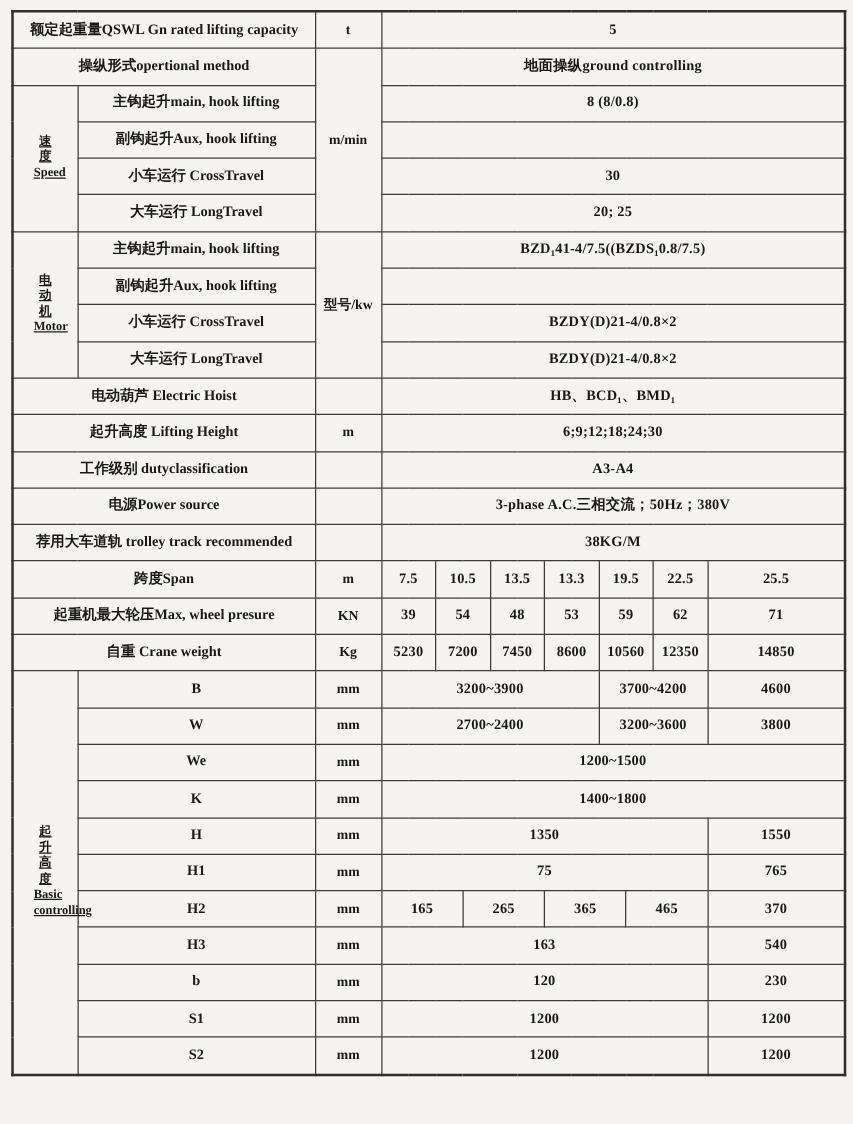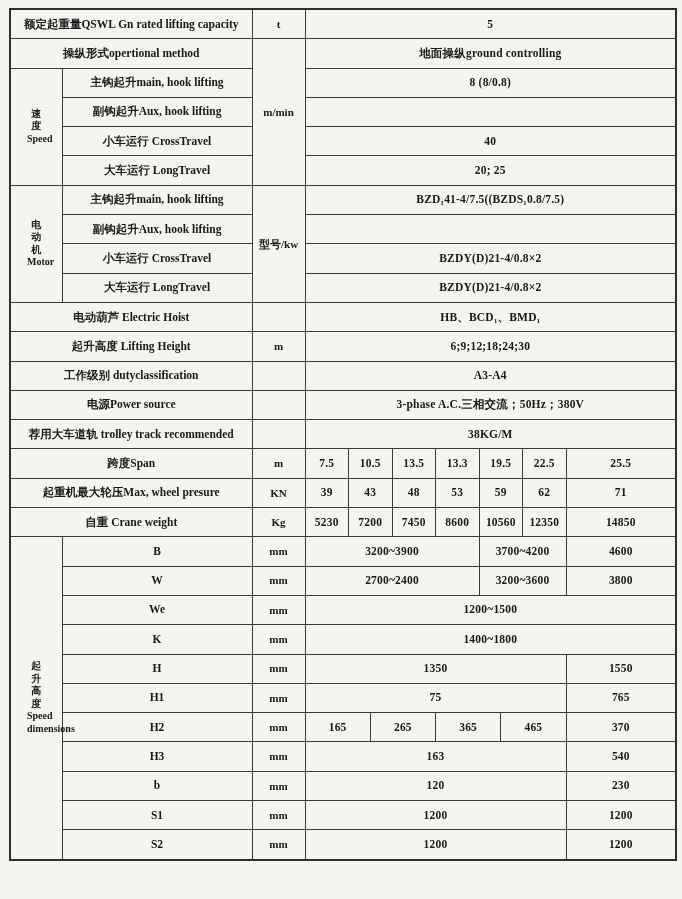--- a/index.html
+++ b/index.html
@@ -25,20 +25,21 @@
     height:28.3px;
     padding:0 2px;
     line-height:1.15;
     overflow:hidden;
   }
   td.sec{
     font-size:10px;
     line-height:1.25;
     padding:16px;
     overflow:visible;
+    text-decoration:underline;
   }
   td.sec span{display:block;}
   td.lbl{font-size:11.5px;margin-left:36px;}
   td.unit{font-size:11px;}
   td.val{font-size:11.5px;letter-spacing:0.2px;}
 </style>
 </head>
 <body>
 
 <div class="sheet">
@@ -71,21 +72,21 @@
       </td>
       <td class="lbl">主钩起升main, hook lifting</td>
       <td class="val" colspan="13">8 (8/0.8)</td>
     </tr>
     <tr>
       <td class="lbl">副钩起升Aux, hook lifting</td>
       <td class="val" colspan="13"></td>
     </tr>
     <tr>
       <td class="lbl">小车运行 CrossTravel</td>
-      <td class="val" colspan="13">40</td>
+      <td class="val" colspan="13">30</td>
     </tr>
     <tr>
       <td class="lbl">大车运行 LongTravel</td>
       <td class="val" colspan="13">20; 25</td>
     </tr>
 
     <tr>
       <td class="sec" rowspan="4">
         <span>电动机</span>
         <span>Motor</span>
@@ -141,21 +142,21 @@
       <td class="val" colspan="2">13.5</td>
       <td class="val" colspan="2">13.3</td>
       <td class="val" colspan="2">19.5</td>
       <td class="val" colspan="2">22.5</td>
       <td class="val">25.5</td>
     </tr>
     <tr>
       <td class="lbl" colspan="2">起重机最大轮压Max, wheel presure</td>
       <td class="unit">KN</td>
       <td class="val" colspan="2">39</td>
-      <td class="val" colspan="2">43</td>
+      <td class="val" colspan="2">54</td>
       <td class="val" colspan="2">48</td>
       <td class="val" colspan="2">53</td>
       <td class="val" colspan="2">59</td>
       <td class="val" colspan="2">62</td>
       <td class="val">71</td>
     </tr>
     <tr>
       <td class="lbl" colspan="2">自重 Crane weight</td>
       <td class="unit">Kg</td>
       <td class="val" colspan="2">5230</td>
@@ -163,21 +164,21 @@
       <td class="val" colspan="2">7450</td>
       <td class="val" colspan="2">8600</td>
       <td class="val" colspan="2">10560</td>
       <td class="val" colspan="2">12350</td>
       <td class="val">14850</td>
     </tr>
 
     <tr>
       <td class="sec" rowspan="11">
         <span>起升高度</span>
-        <span>Speed dimensions</span>
+        <span>Basic controlling</span>
       </td>
       <td class="lbl">B</td>
       <td class="unit">mm</td>
       <td class="val" colspan="8">3200~3900</td>
       <td class="val" colspan="4">3700~4200</td>
       <td class="val">4600</td>
     </tr>
     <tr>
       <td class="lbl">W</td>
       <td class="unit">mm</td>

